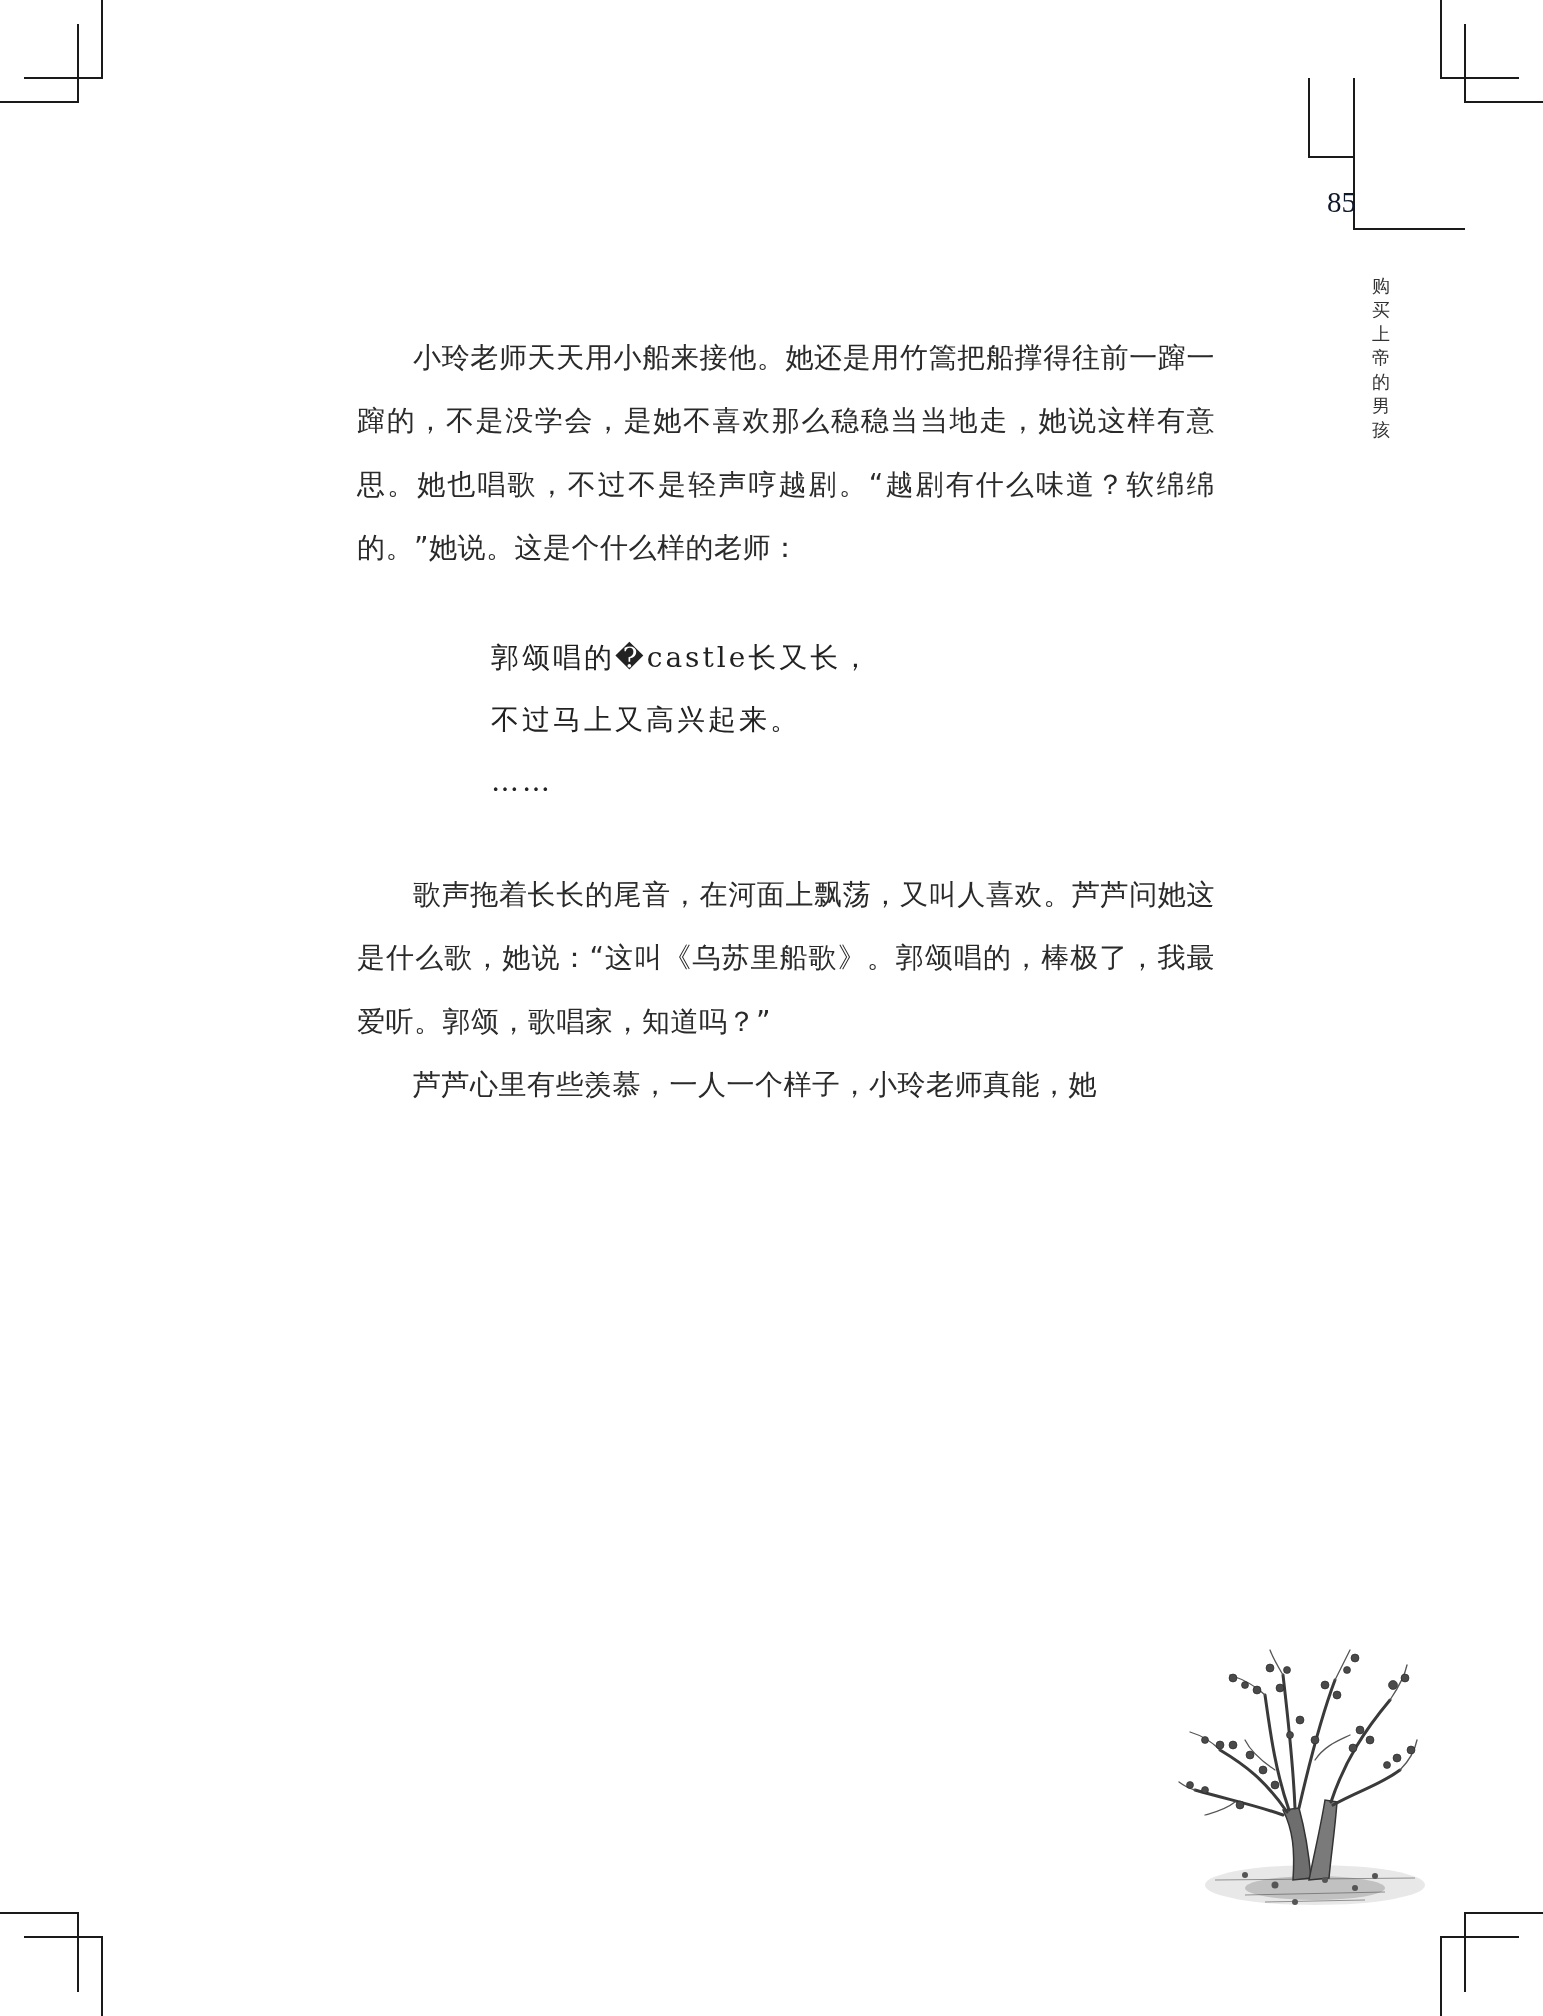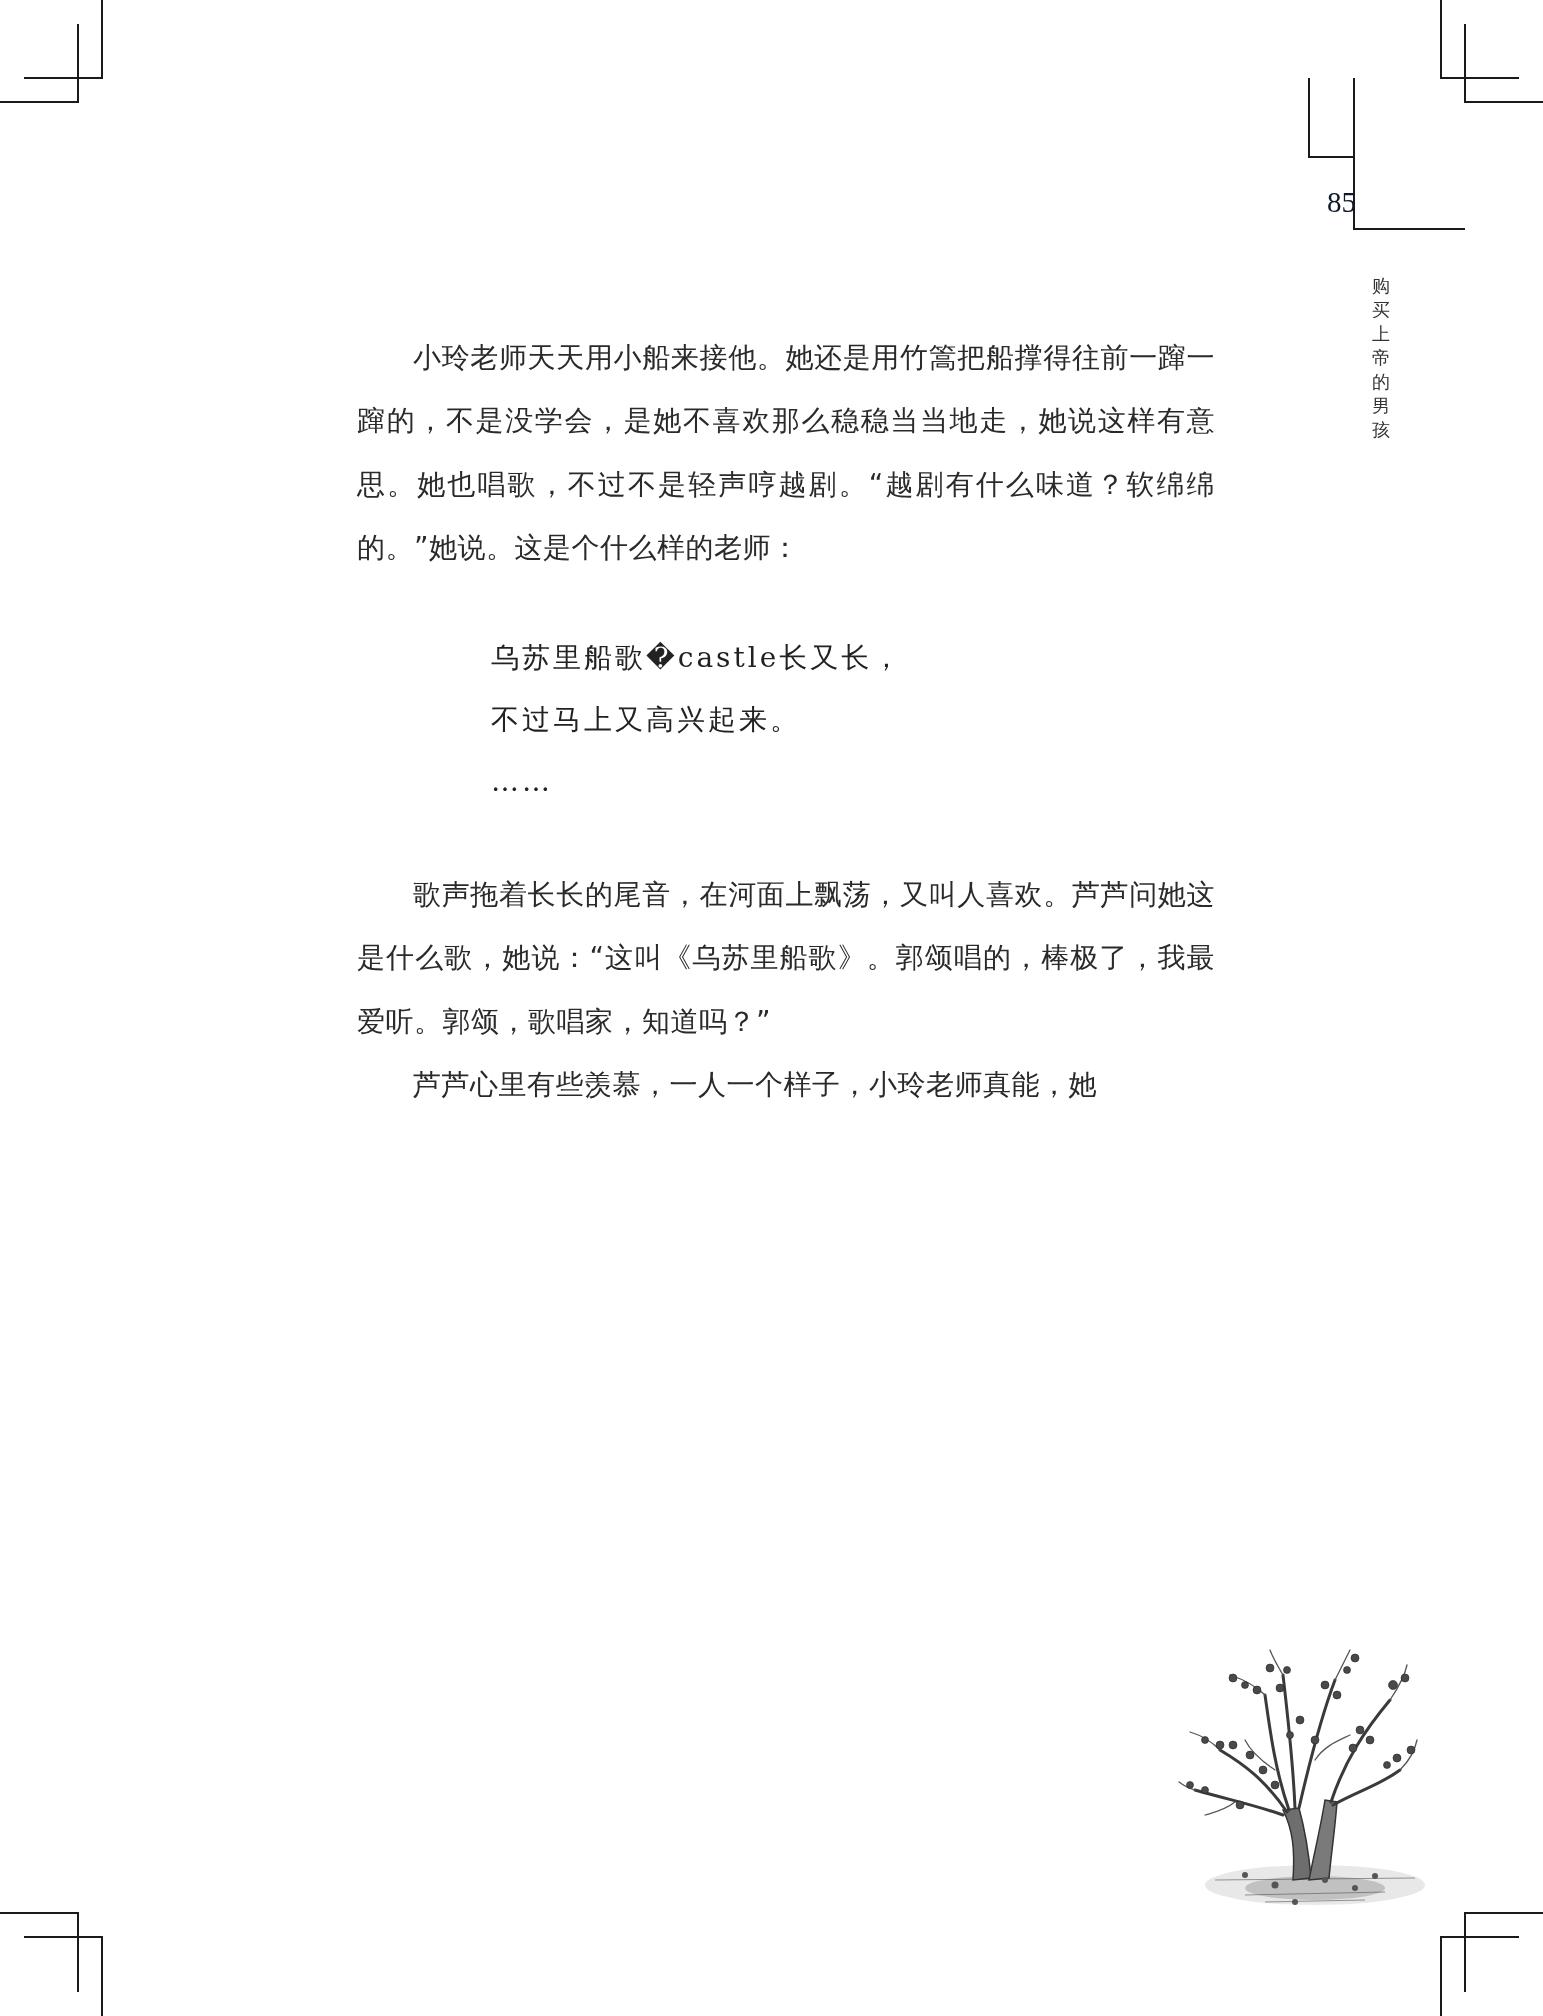--- a/index.html
+++ b/index.html
@@ -60,21 +60,21 @@
 <div class="line v" style="left:1464px;top:1912px;height:80px;"></div>
 <div class="line h" style="left:1440px;top:1936px;width:79px;"></div>
 <div class="line v" style="left:1440px;top:1936px;height:80px;"></div>
 
 <div class="page-number">85</div>
 <div class="running-title">购买上帝的男孩</div>
 
 <div class="body-text">
   <p class="para">小玲老师天天用小船来接他。她还是用竹篙把船撑得往前一蹿一蹿的，不是没学会，是她不喜欢那么稳稳当当地走，她说这样有意思。她也唱歌，不过不是轻声哼越剧。“越剧有什么味道？软绵绵的。”她说。这是个什么样的老师：</p>
   <div class="poem">
-    <span class="poem-line">乌苏里船歌�castle长又长，</span>
+    <span class="poem-line">郭颂唱的�castle长又长，</span>
     <span class="poem-line">不过马上又高兴起来。</span>
     <span class="poem-line">……</span>
   </div>
   <p class="para">歌声拖着长长的尾音，在河面上飘荡，又叫人喜欢。芦芦问她这是什么歌，她说：“这叫《乌苏里船歌》。郭颂唱的，棒极了，我最爱听。郭颂，歌唱家，知道吗？”</p>
   <p class="para">芦芦心里有些羡慕，一人一个样子，小玲老师真能，她</p>
 </div>
 
 <svg class="tree" viewBox="0 0 275 280" xmlns="http://www.w3.org/2000/svg">
 
   <ellipse cx="140" cy="245" rx="110" ry="20" fill="#d8d8d8" opacity="0.6"></ellipse>

